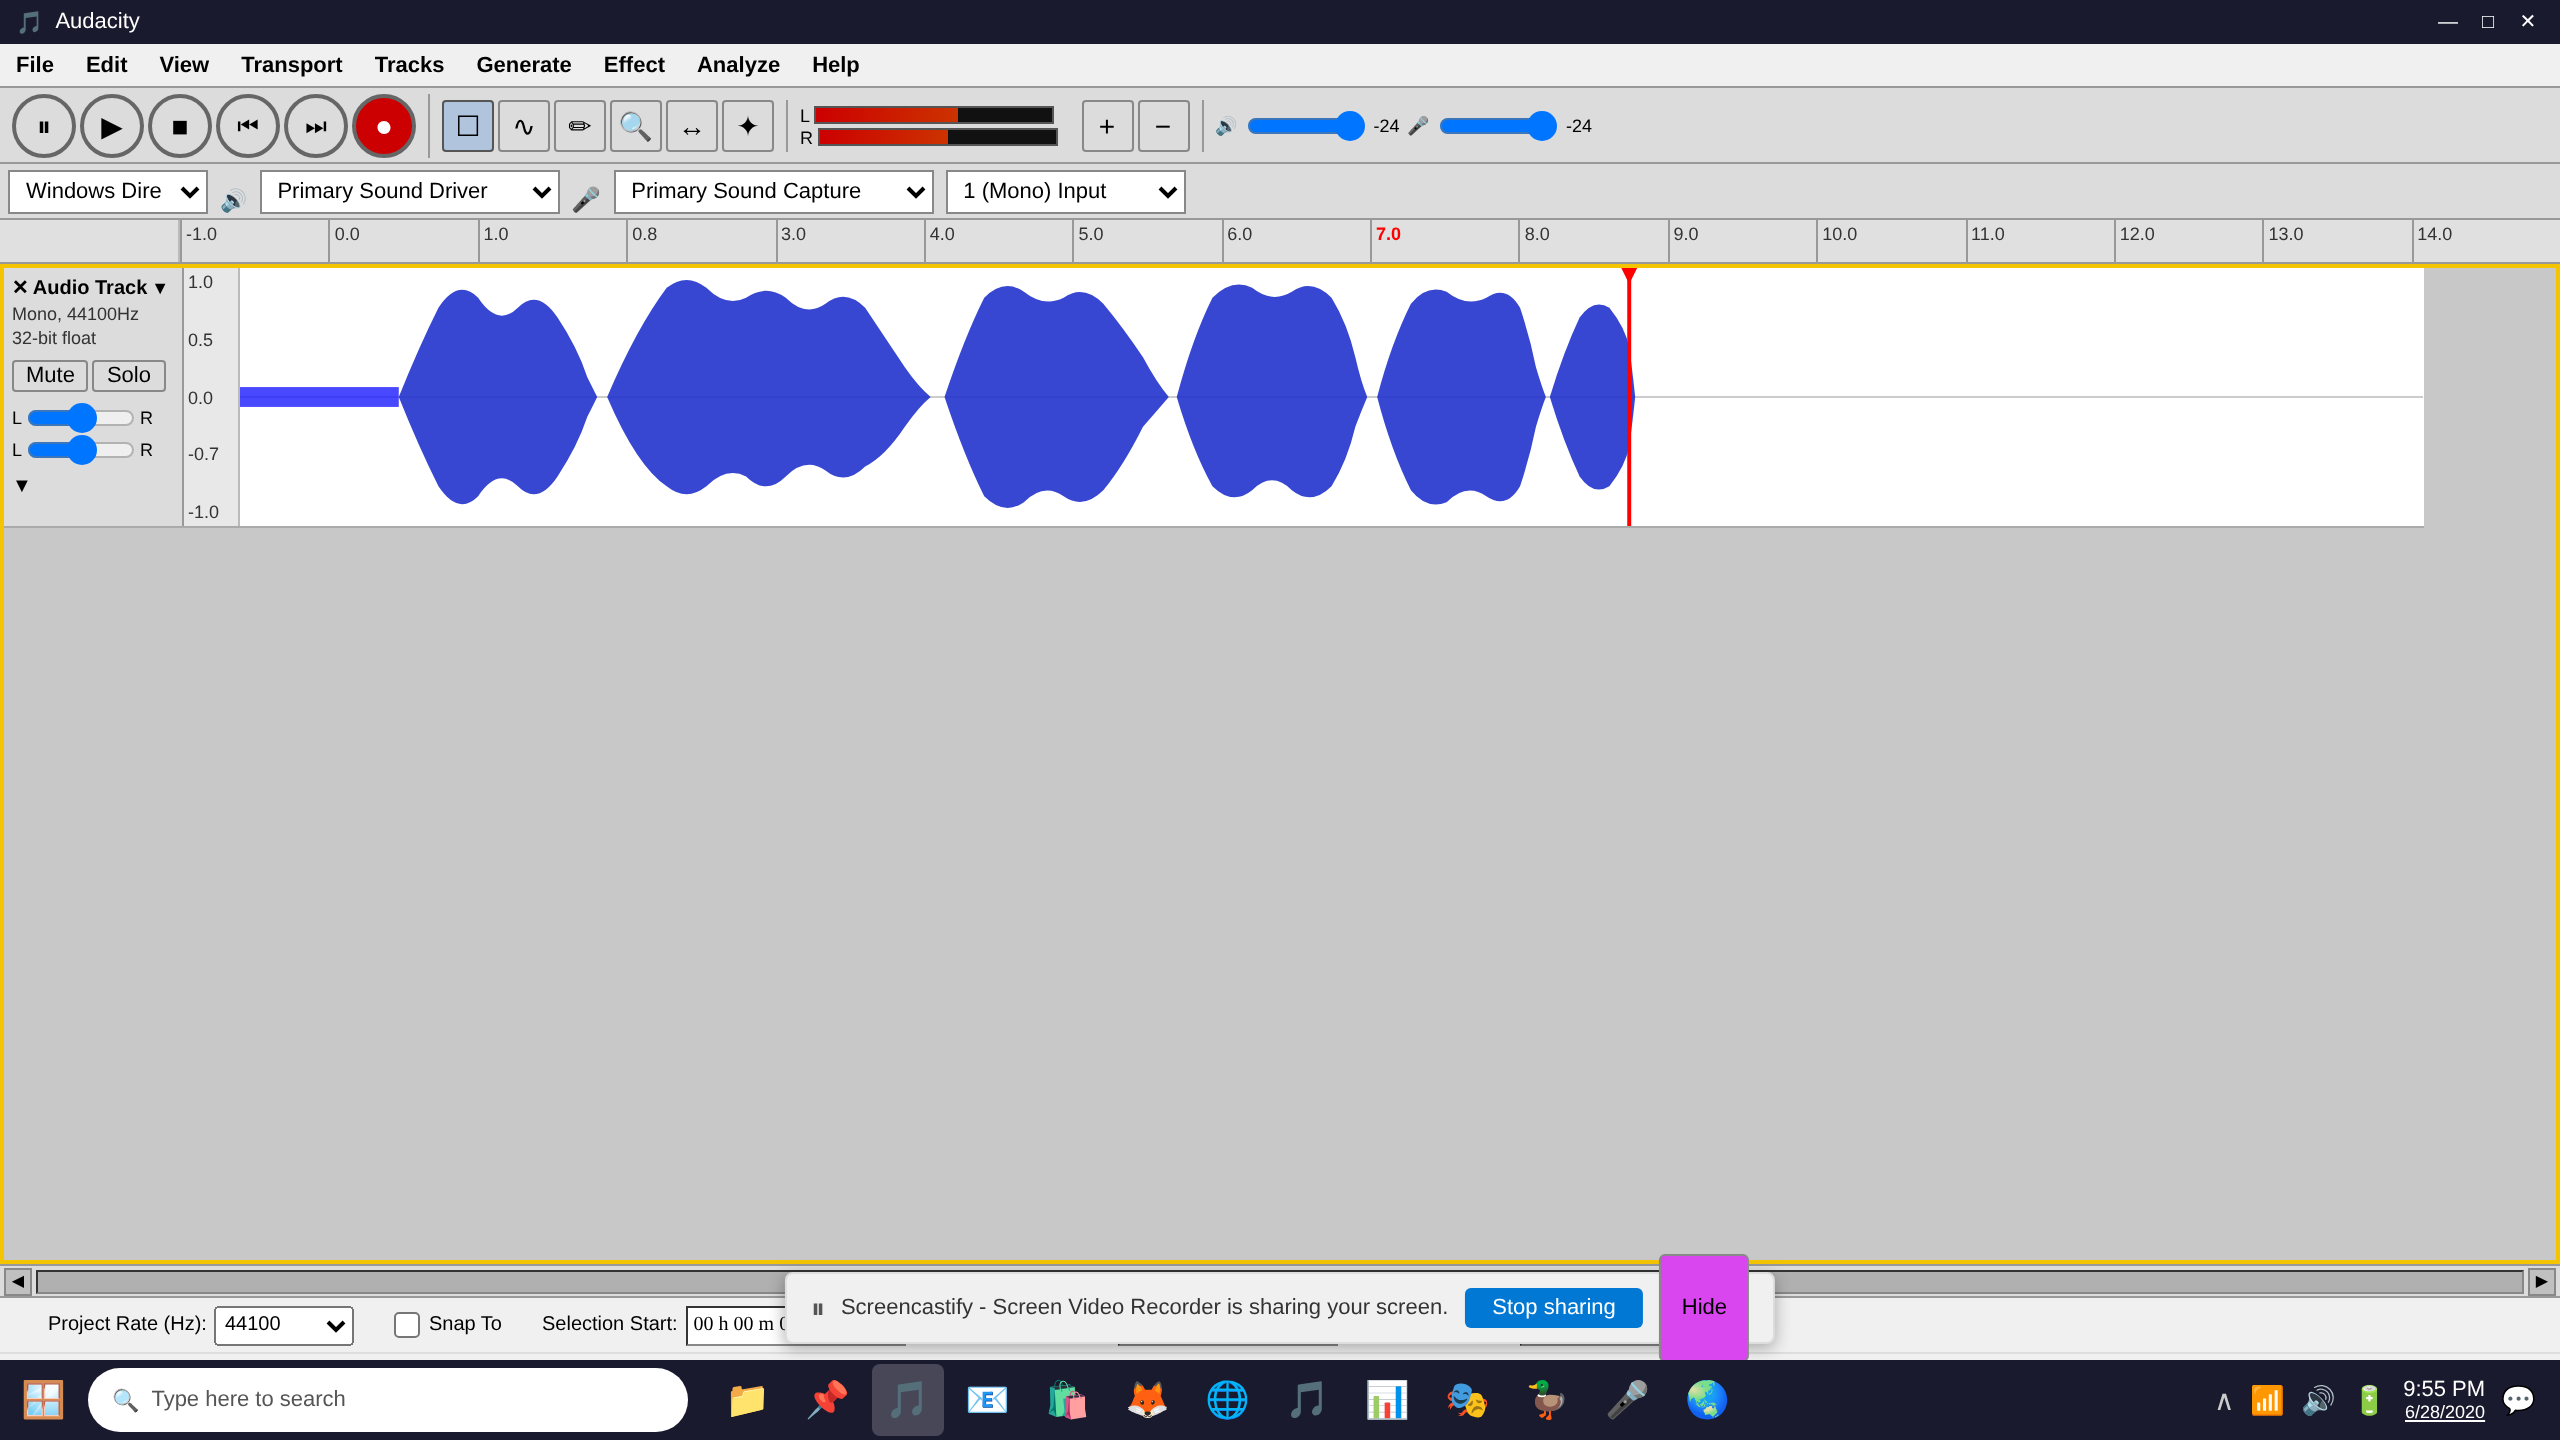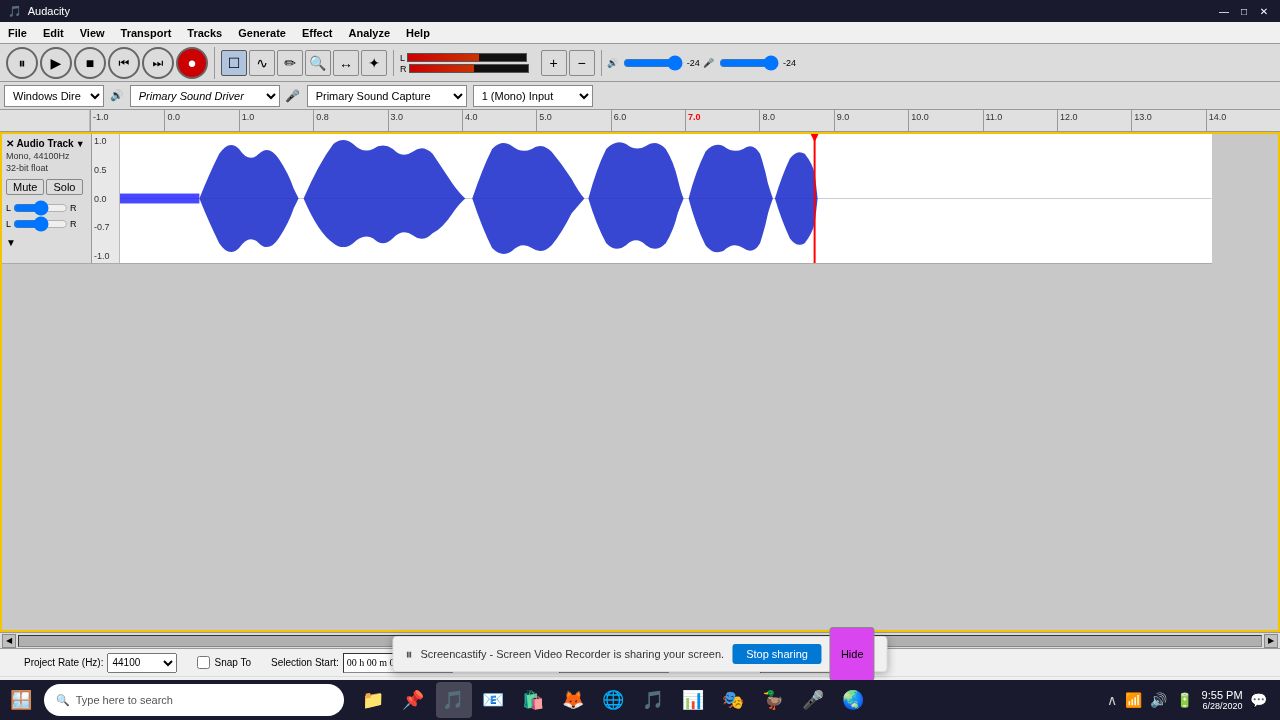--- a/index.html
+++ b/index.html
@@ -77,21 +77,21 @@
     .transport-btn.play { background: #dcdcdc; }
     .transport-btn.stop { background: #dcdcdc; }
     .transport-btn.record { background: #cc0000; color: white; }
 
     
     #device-toolbar {
       background: #dcdcdc;
       border-bottom: 1px solid #999;
       padding: 2px 4px;
       display: flex;
-      align-items: center;
+      align-items: flex-end;
       gap: 6px;
       height: 28px;
     }
 
     .device-select {
       height: 22px;
       font-size: 11px;
       border: 1px solid #888;
       background: white;
       padding: 0 4px;
@@ -471,21 +471,21 @@
     <input type="range" min="-24" max="0" value="0" style="width: 60px; height: 14px;">
     <span>-24</span>
   </div>
 </div>
 
 <div id="device-toolbar">
   <select class="device-select" style="width:100px;">
     <option>Windows Dire</option>
   </select>
   <span>🔊</span>
-  <select class="device-select" style="width:150px;font-style:italic;">
+  <select class="device-select" style="width:150px;">
     <option>Primary Sound Driver</option>
   </select>
   <span style="font-size:12px;">🎤</span>
   <select class="device-select" style="width:160px;">
     <option>Primary Sound Capture</option>
   </select>
   <select class="device-select" style="width:120px;">
     <option>1 (Mono) Input</option>
   </select>
 </div>
@@ -673,17 +673,17 @@
     <div class="taskbar-app">🌏</div>
   </div>
 
   <div class="taskbar-tray">
     <span class="tray-icon">∧</span>
     <span class="tray-icon">📶</span>
     <span class="tray-icon">🔊</span>
     <span class="tray-icon">🔋</span>
     <div style="display:flex; flex-direction:column; align-items:flex-end; cursor:pointer;">
       <span>9:55 PM</span>
-      <span style="font-size:9px;">6/28/2020</span>
+      <span style="font-size:9px;text-decoration:underline;">6/28/2020</span>
     </div>
     <span class="tray-icon">💬</span>
   </div>
 </div>
 
 </body></html>

